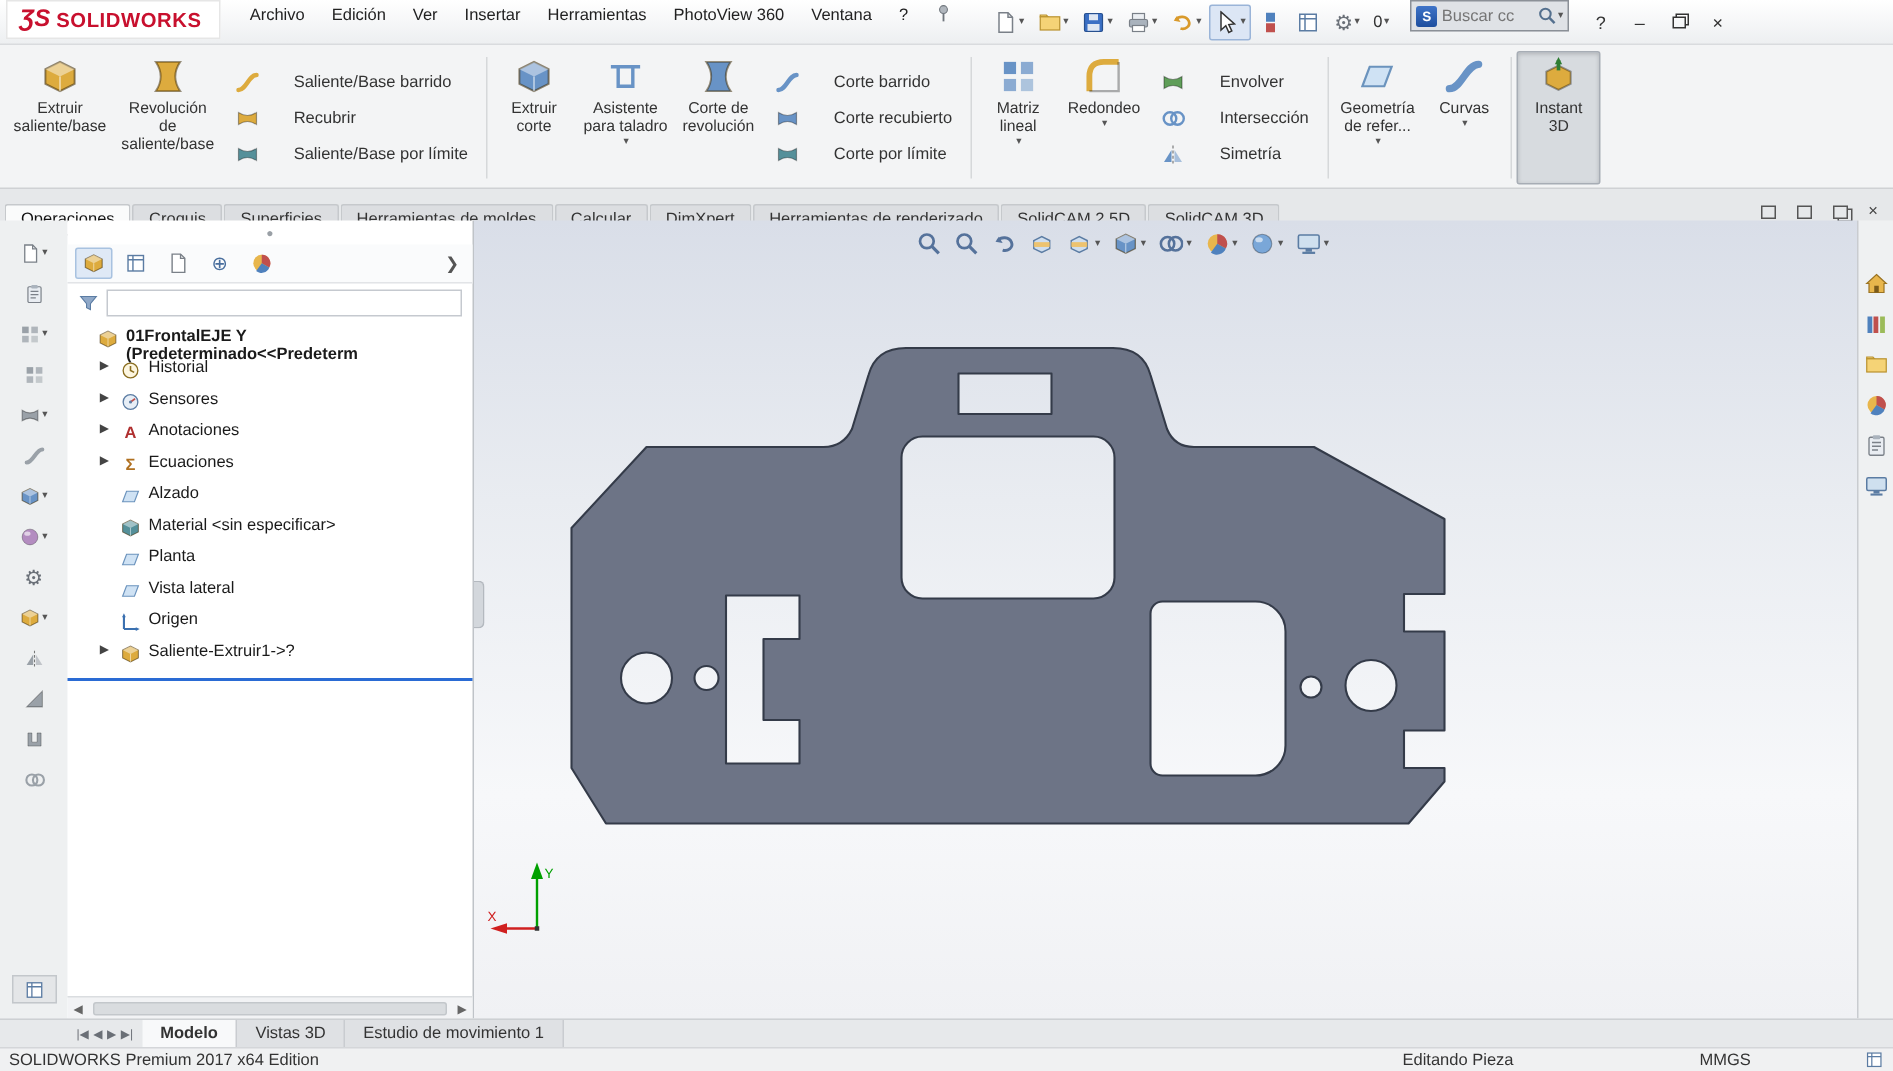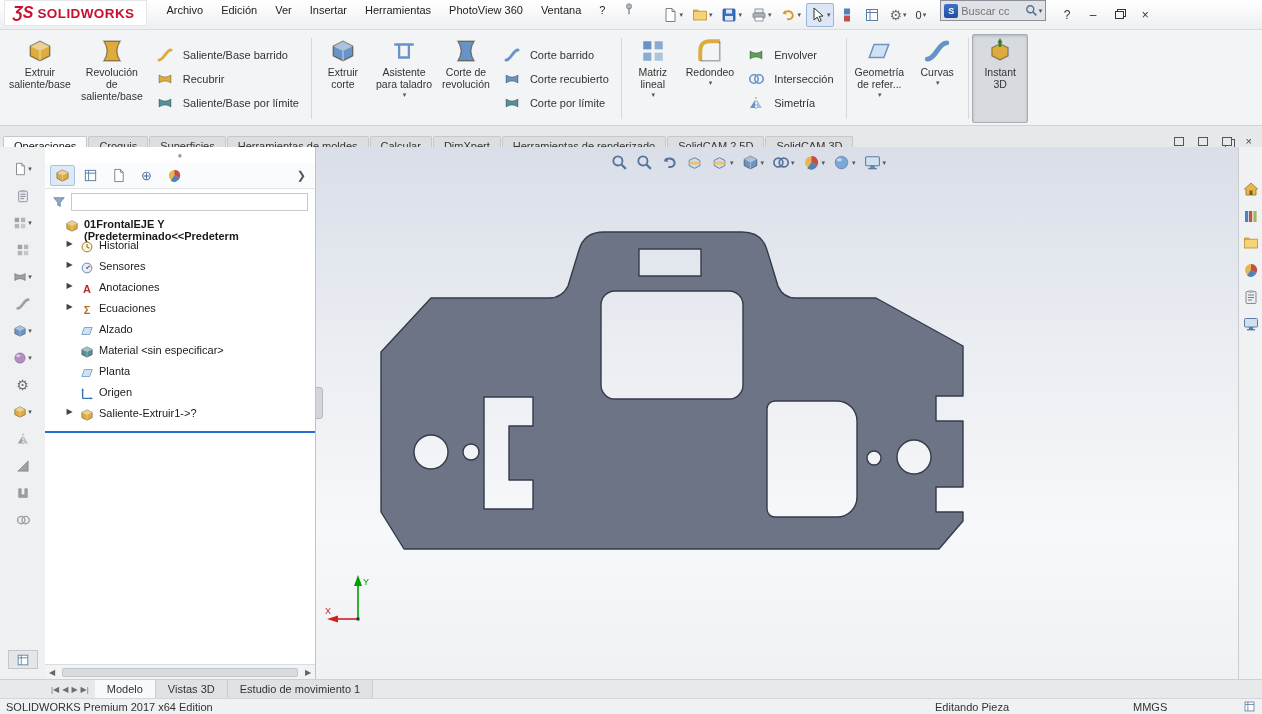--- a/index.html
+++ b/index.html
@@ -27,21 +27,21 @@
 .winctl{display:flex;align-items:center;margin-left:8px}
 .winbtn{width:26px;height:22px;display:flex;align-items:center;justify-content:center;color:#333;font-size:12px}
 .restore-box{width:9px;height:8px;border:1px solid #333;box-shadow:2px -2px 0 -1px #fff,2px -2px 0 0 #333}
 
 #ribbon{position:absolute;left:0;top:30px;width:1262px;height:96px;background:#f3f4f5;border-bottom:1px solid #cfd1d4;display:flex;align-items:stretch;padding:4px 2px 2px 4px}
 .rlg{display:flex;flex-direction:column;align-items:center;padding:3px 4px 2px;min-width:56px;max-width:80px;text-align:center;color:#333;line-height:1.12;font-size:10.5px;border:1px solid transparent;border-radius:2px}
 .rlg svg.fic{width:26px;height:26px;margin-bottom:3px}
 .lbl{white-space:pre-line}
 .rlg.active{background:#d7dbdf;border-color:#a7adb5;box-shadow:inset 0 1px 3px rgba(0,0,0,.18)}
 .rcol{display:flex;flex-direction:column;justify-content:center;gap:2px;padding:0 5px}
-.rsm{display:flex;align-items:center;gap:10px;height:22px;padding:0 4px;color:#333;border-radius:2px}
+.rsm{display:flex;align-items:center;gap:23px;height:22px;padding:0 4px;color:#333;border-radius:2px}
 .rsm svg.fic{width:16px;height:16px}
 .rsep{width:1px;background:#d6d8da;margin:4px 3px;flex:none}
 .gold{color:#ddab3e}.blue{color:#6893c6}.teal{color:#55909a}.grayic{color:#9aa1a8}.greenic{color:#5f9e59}
 
 #tabbar{position:absolute;left:0;top:126px;width:1262px;height:31px;background:#e6e8ea;border-bottom:1px solid #c6c9cc;display:flex;align-items:flex-end;padding-left:3px}
 .ctab{padding:3px 10px;border:1px solid #c6c9cc;border-bottom:none;background:#dcdee1;margin-right:1px;border-radius:2px 2px 0 0;color:#333;height:20px}
 .ctab.active{background:#fafbfb;color:#111}
 .docwin{margin-left:auto;display:flex;align-items:center;gap:14px;padding-right:10px;align-self:center;color:#444}
 .docbox{width:10px;height:9px;border:1px solid #555}
 
@@ -79,21 +79,21 @@
 #triad{position:absolute;left:8px;top:424px}
 .splitgrip{position:absolute;left:0;top:240px;width:7px;height:32px;background:#d3d7dc;border:1px solid #b4b9bf;border-left:none;border-radius:0 4px 4px 0}
 
 #taskpane{position:absolute;right:0;top:147px;width:24px;height:532px;background:#eff1f2;border-left:1px solid #c9ccd0;display:flex;flex-direction:column;align-items:center;gap:7px;padding-top:32px}
 .tpicon{width:20px;height:20px;display:flex;align-items:center;justify-content:center;border-radius:2px}
 .tpicon svg{width:16px;height:16px}
 
 #bottomtabs{position:absolute;left:0;top:679px;width:1262px;height:19px;background:#e7e9eb;border-top:1px solid #cdd0d3;display:flex;align-items:stretch}
 .bnav{display:flex;align-items:center;gap:3px;padding:0 6px;margin-left:45px;color:#6a6f76;font-size:8px}
 .btab{display:flex;align-items:center;padding:0 12px;border-right:1px solid #c9ccd0;color:#333;background:#dfe1e4}
-.btab.active{background:#f8f9fa;font-weight:normal}
+.btab.active{background:#f8f9fa;font-weight:bold}
 
 #statusbar{position:absolute;left:0;top:698px;width:1262px;height:16px;background:#f0f1f2;border-top:1px solid #d4d6d9;display:flex;align-items:center;padding:0 6px;color:#333}
 #statusbar .sp{flex:1}
 .sb-edit{width:198px}
 .sb-units{width:110px}
 #statusbar svg{width:13px;height:13px}
 </style>
 </head>
 <body>
 
@@ -679,20 +679,29 @@
           <svg>
             <use href="#s-plane"></use>
           </svg>
         </span>
       <span>Planta</span>
     </div>
     <div class="trow">
       <span class="exp"></span>
       <span class="ticon">
           <svg>
+            <use href="#s-plane"></use>
+          </svg>
+        </span>
+      <span>Vista lateral</span>
+    </div>
+    <div class="trow">
+      <span class="exp"></span>
+      <span class="ticon">
+          <svg>
             <use href="#s-axes"></use>
           </svg>
         </span>
       <span>Origen</span>
     </div>
     <div class="trow">
       <span class="exp">▶</span>
       <span class="ticon">
           <svg class="gold">
             <use href="#s-cube"></use>

